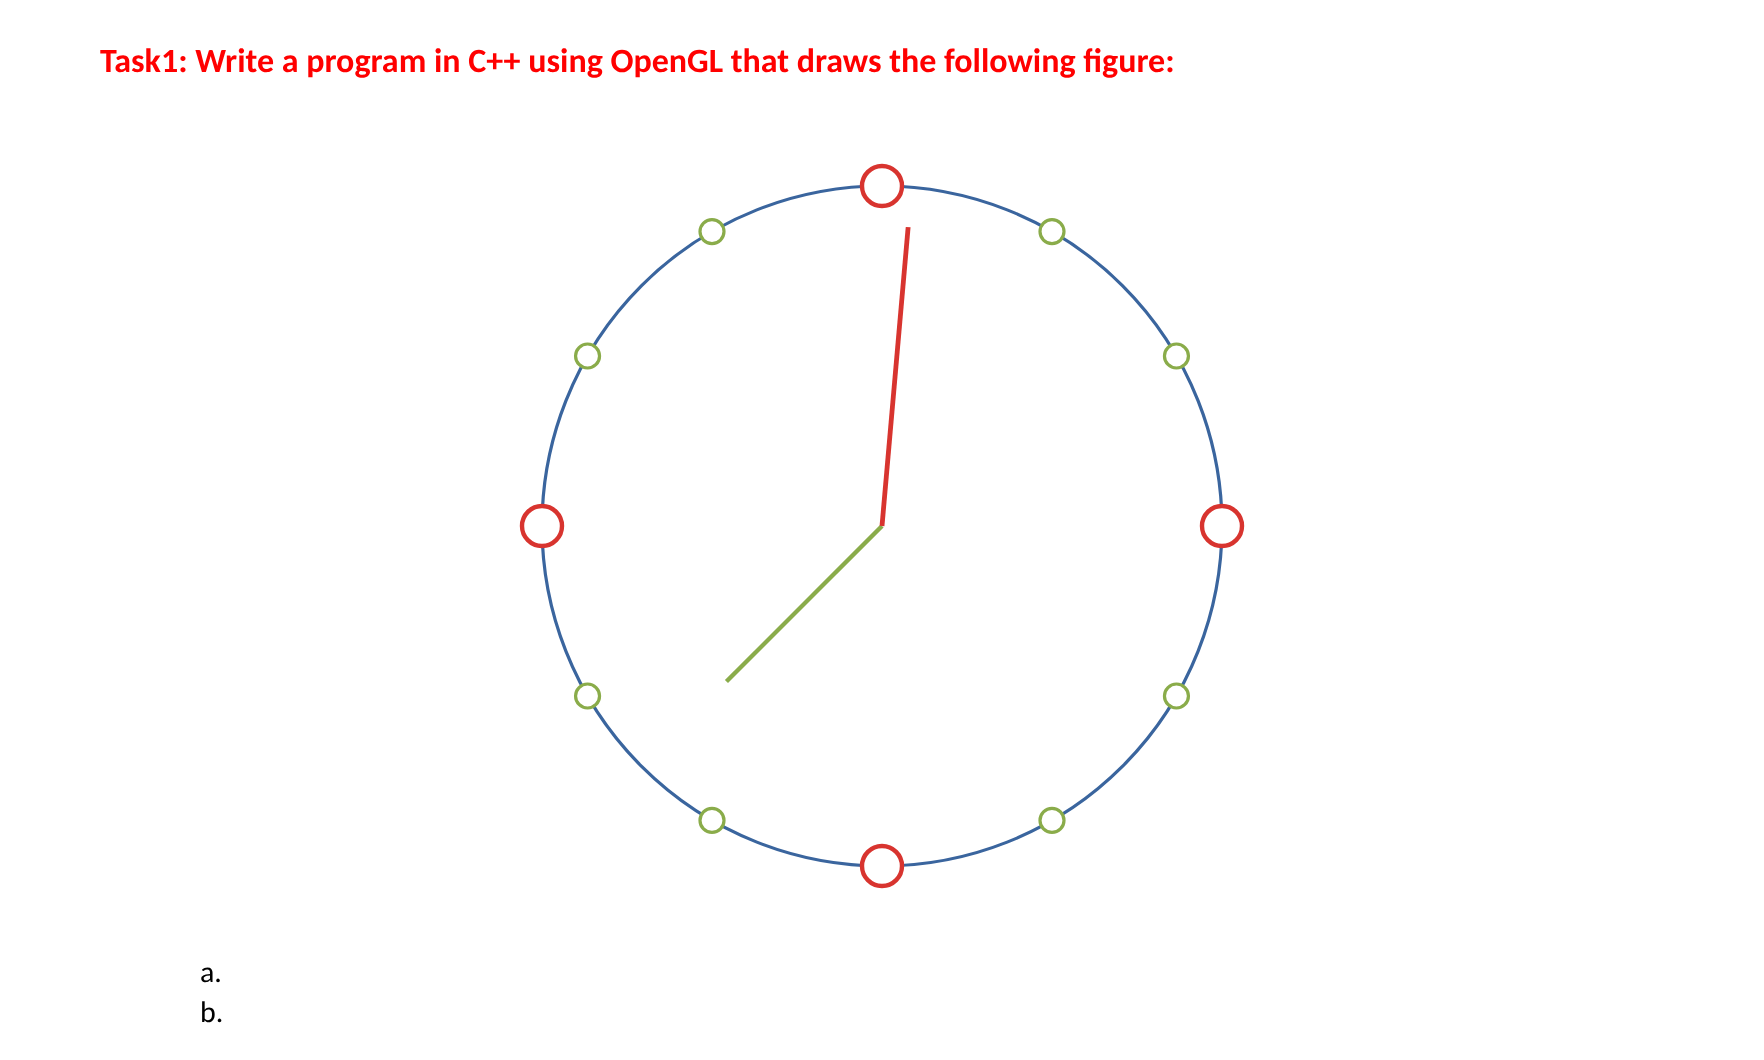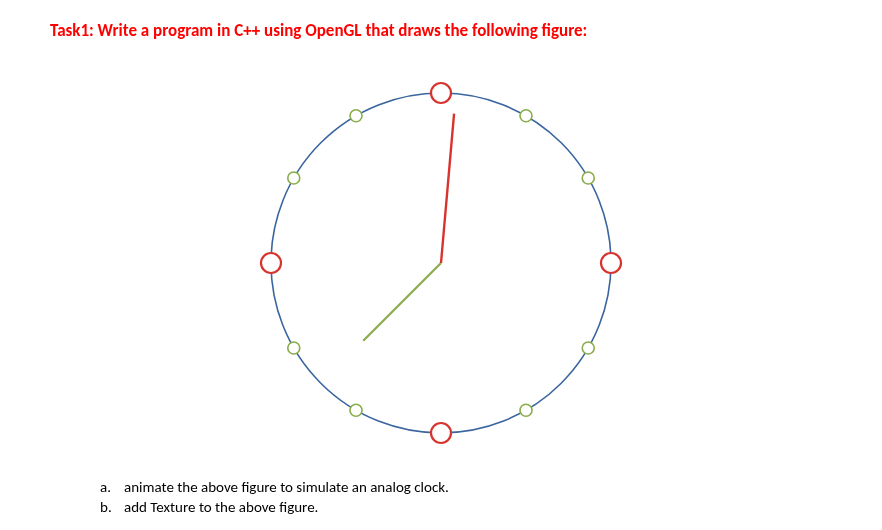--- a/index.html
+++ b/index.html
@@ -66,19 +66,17 @@
       <circle cx="42.775681356645435" cy="104.99999999999999" r="6" fill="#ffffff" stroke="#8aac4a" stroke-width="1.6"></circle>
       <circle cx="104.99999999999993" cy="42.775681356645464" r="6" fill="#ffffff" stroke="#8aac4a" stroke-width="1.6"></circle>
       <line x1="190" y1="190" x2="112.21825406947978" y2="267.78174593052023" stroke="#8aac4a" stroke-width="2.2"></line>
       <line x1="190" y1="190" x2="203.07336141214873" y2="40.570795286238166" stroke="#d8342f" stroke-width="2.4"></line>
     </svg>
 </div>
 
 <div class="subtasks">
   <div class="subtask-row">
     <span class="subtask-letter">a.</span>
-    <span>animate the above figure to simulate an analog clock.</span>
   </div>
   <div class="subtask-row">
     <span class="subtask-letter">b.</span>
-    <span>add Texture to the above figure.</span>
   </div>
 </div>
 
 </body></html>

